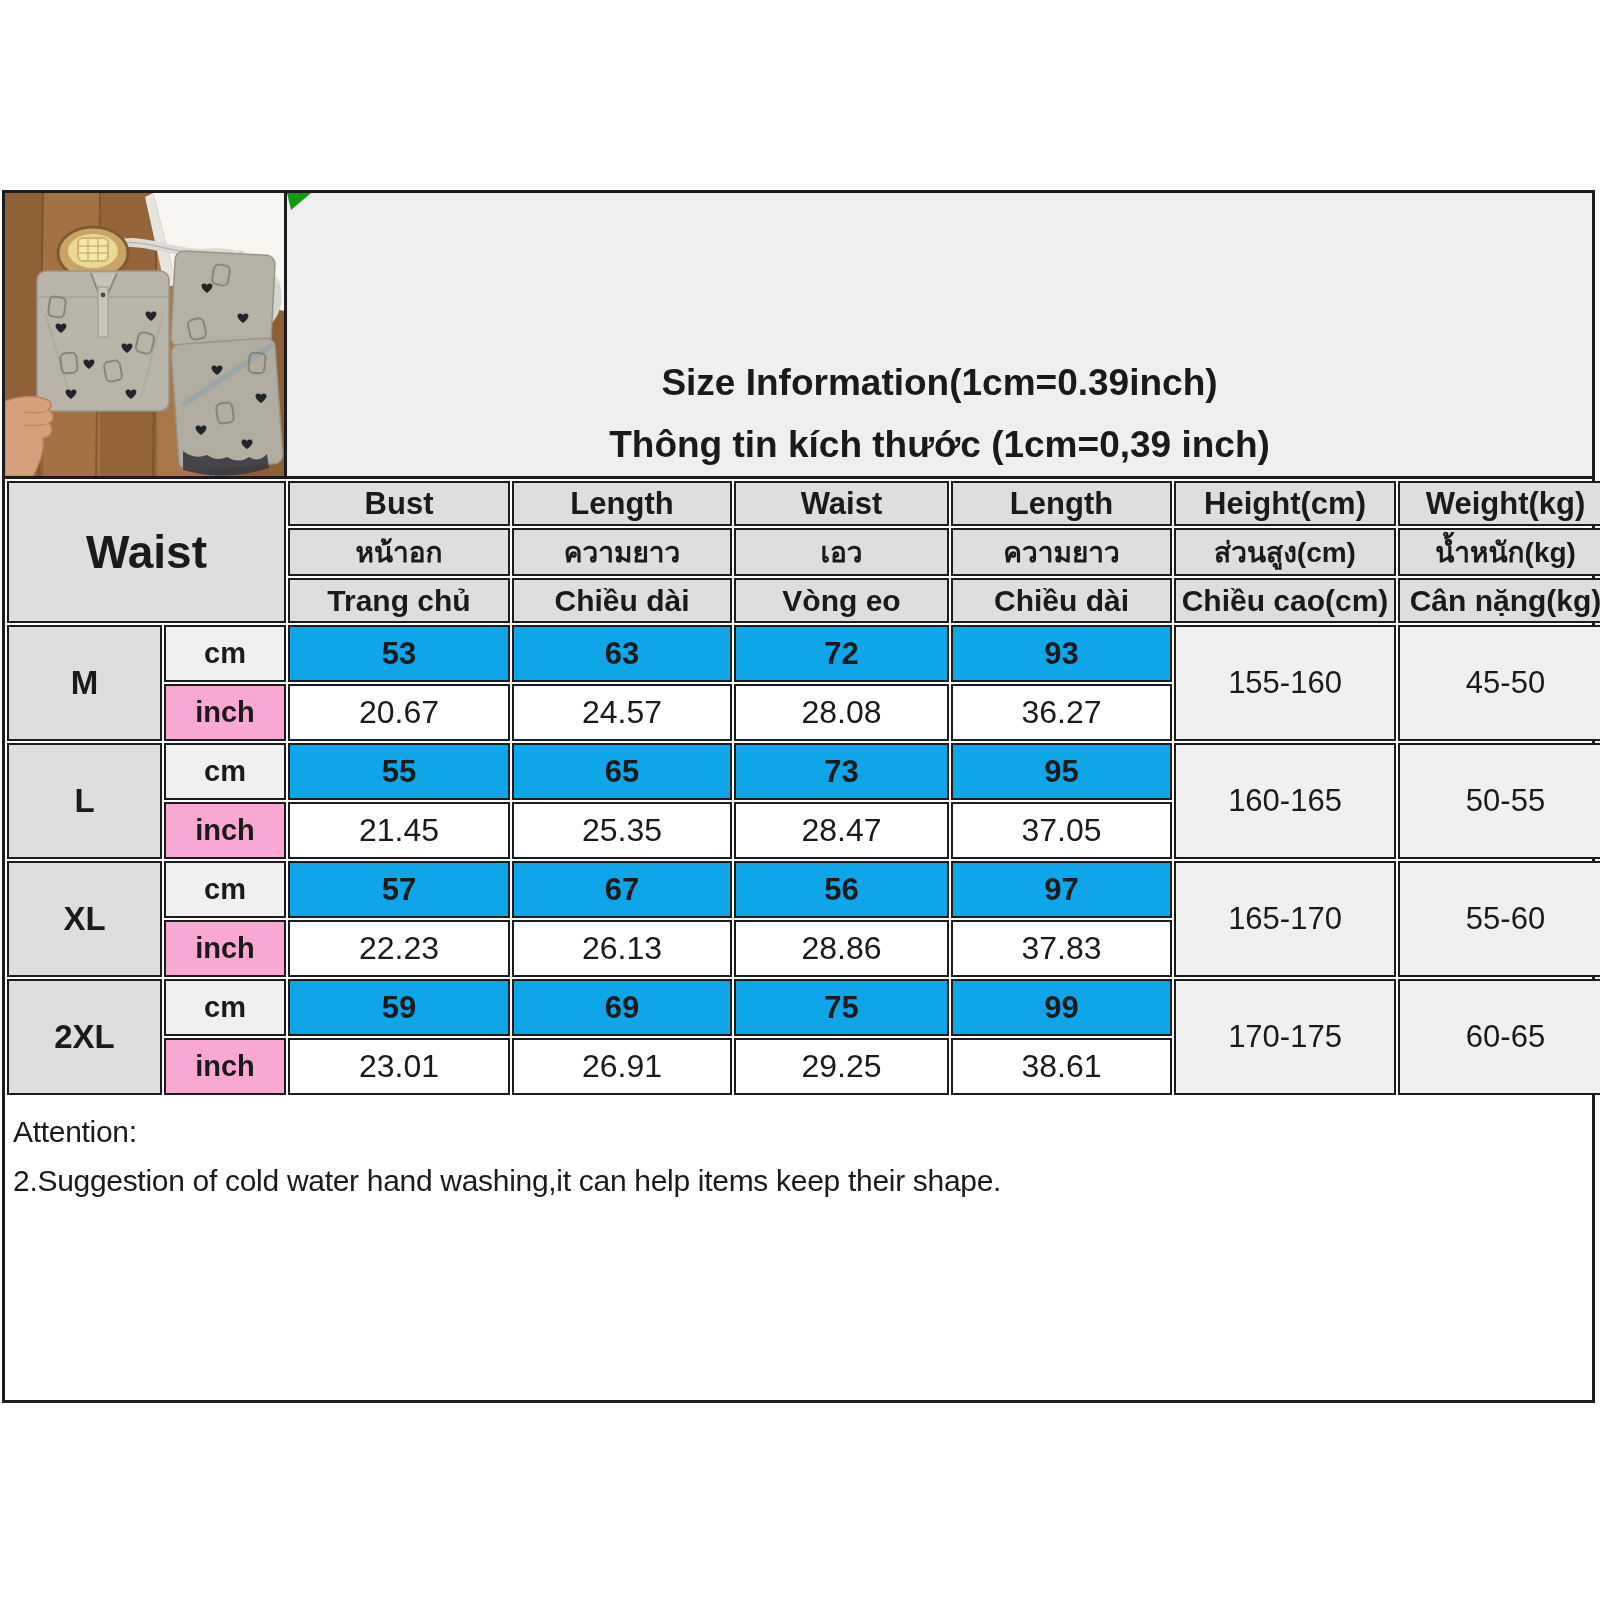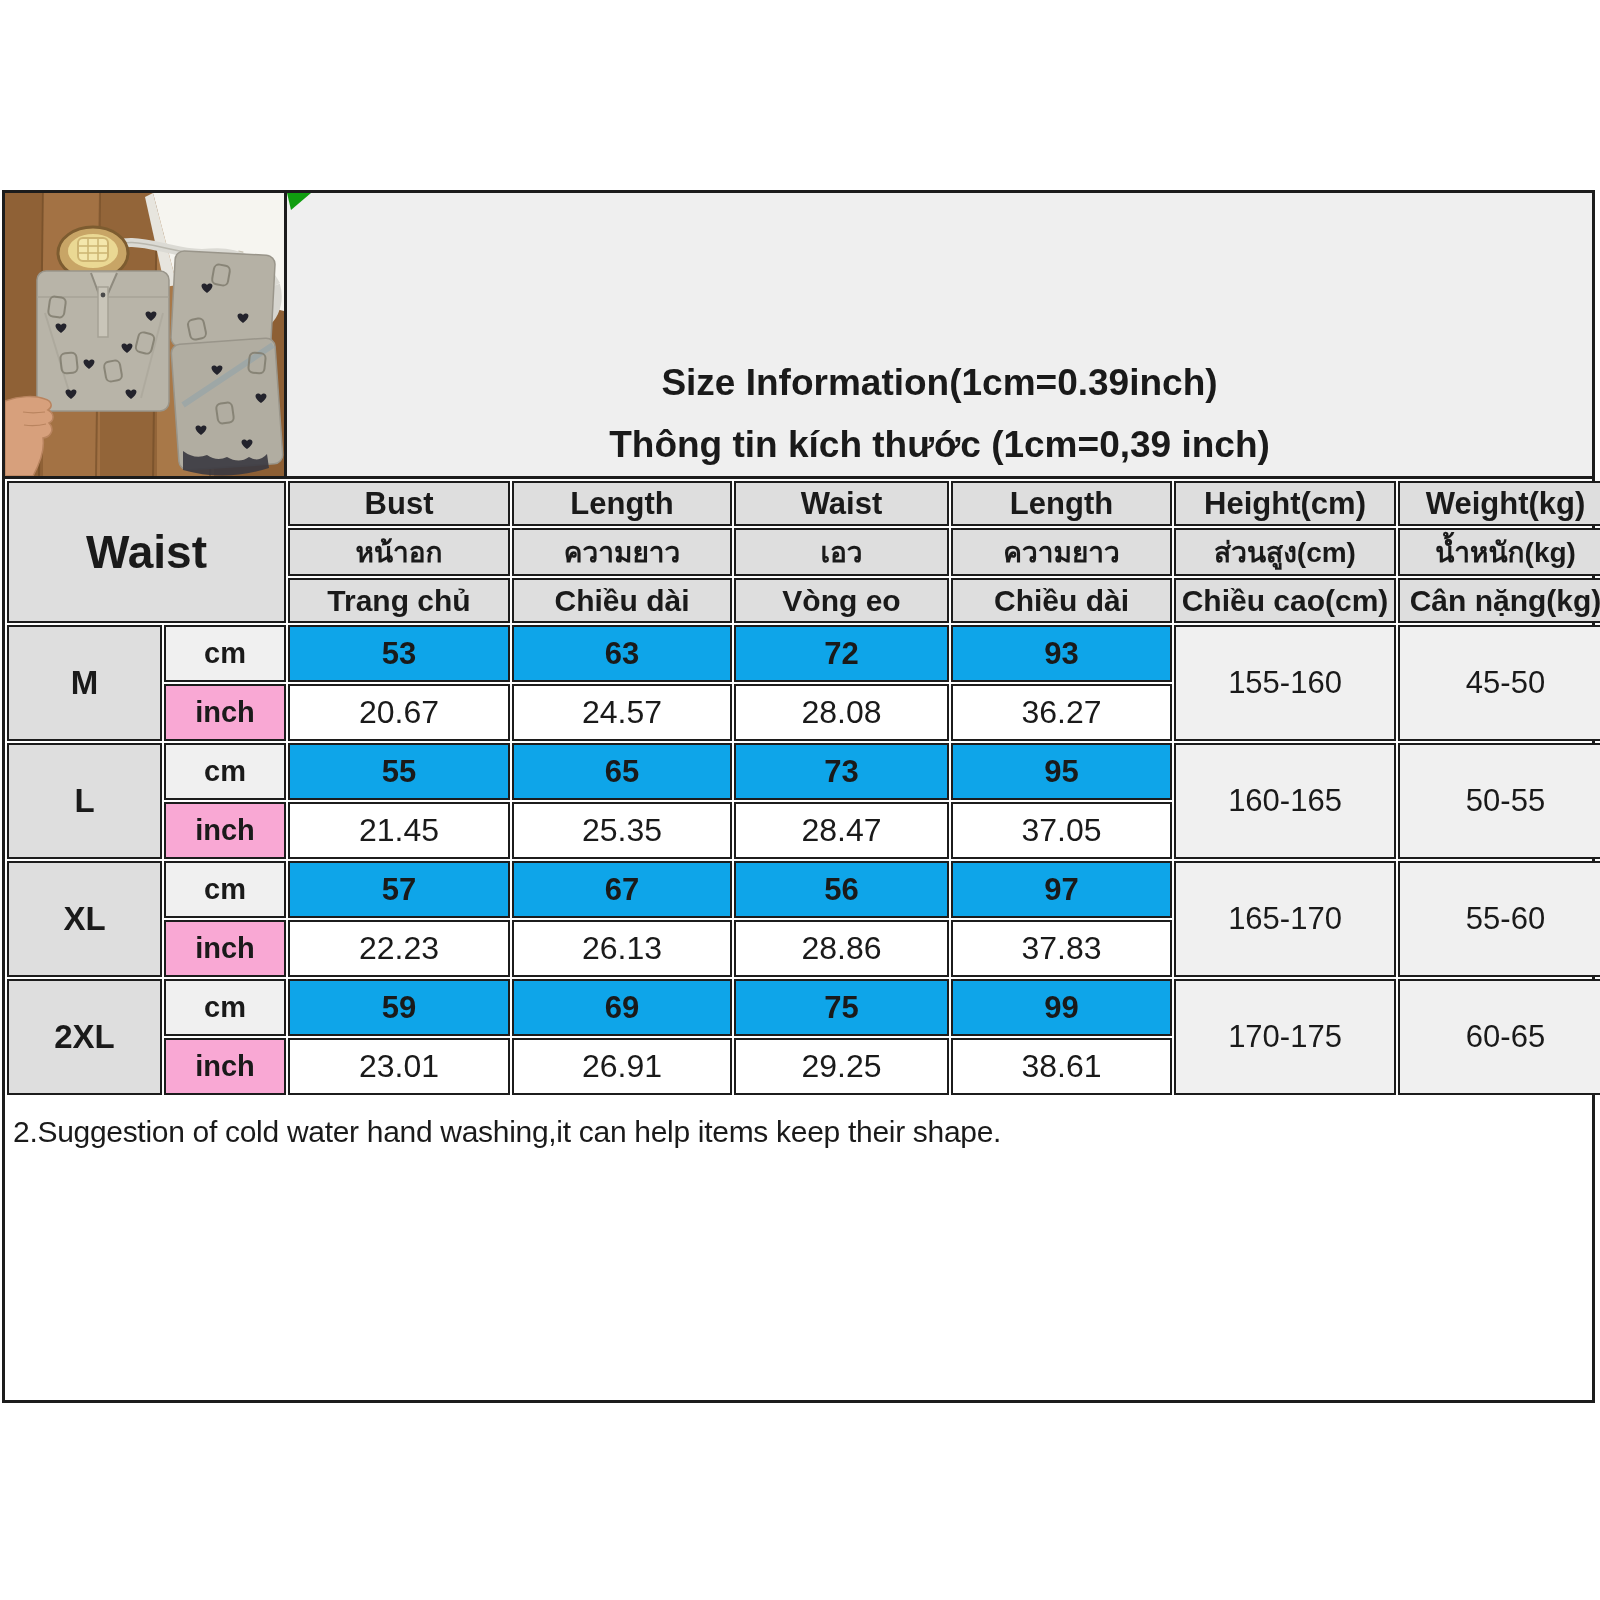--- a/index.html
+++ b/index.html
@@ -244,16 +244,17 @@
         <td class="unit-inch">inch</td>
         <td class="val-inch">23.01</td>
         <td class="val-inch">26.91</td>
         <td class="val-inch">29.25</td>
         <td class="val-inch">38.61</td>
       </tr>
     </tbody>
   </table>
 
   <div class="attention">
+    <div>Attention:</div>
     <div>2.Suggestion of cold water hand washing,it can help items keep their shape.</div>
   </div>
 
 </div>
 
 </body></html>

